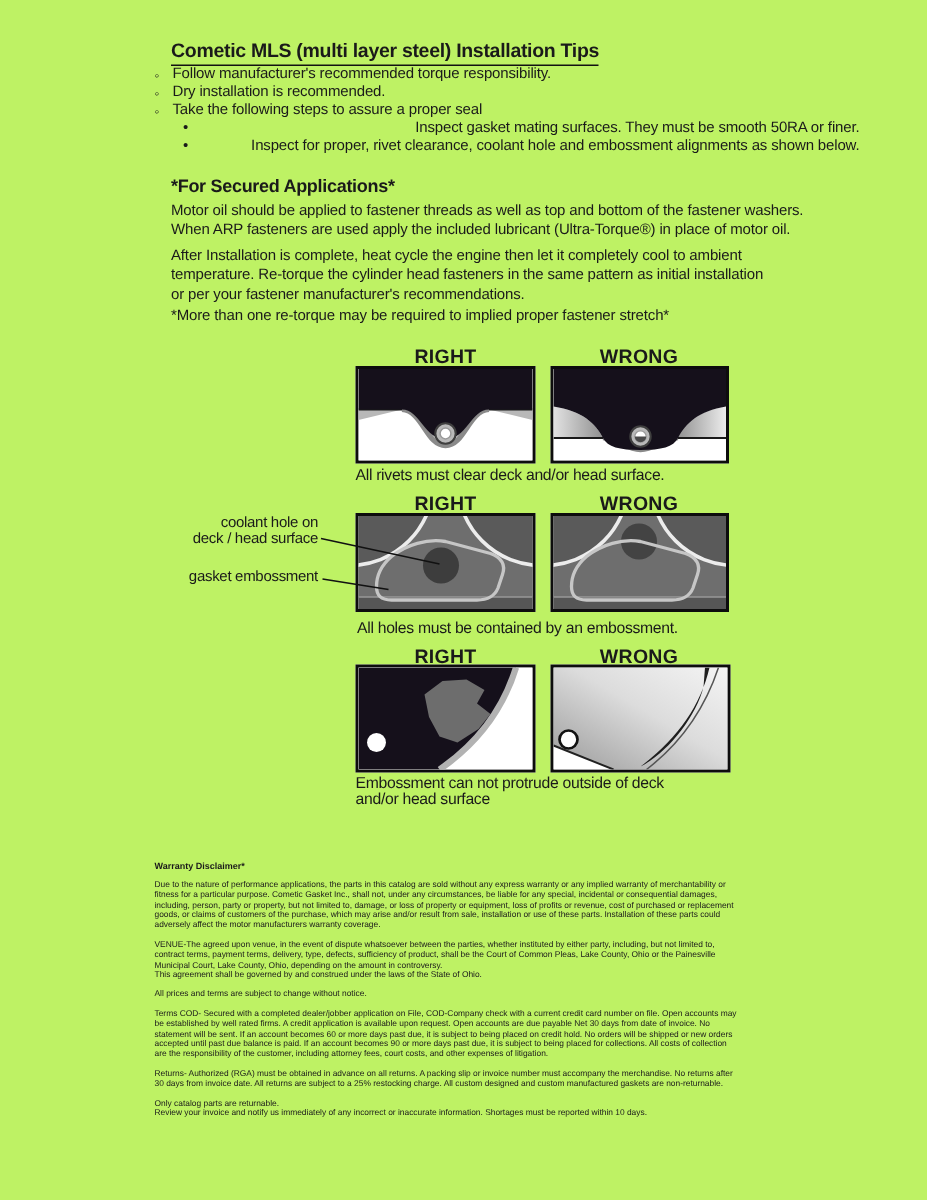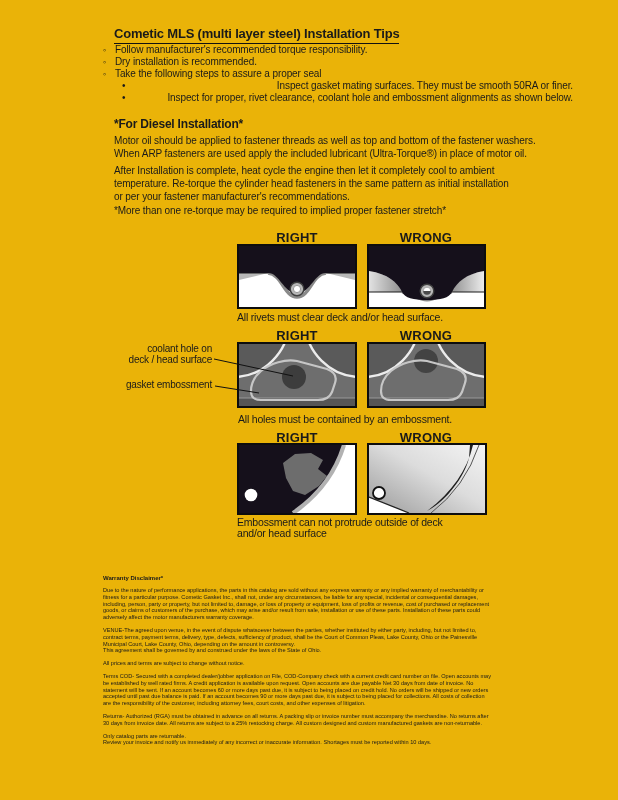--- a/index.html
+++ b/index.html
@@ -1,17 +1,17 @@
 <!DOCTYPE html>
 <html><head>
 <meta charset="utf-8">
 <style>
   html,body{margin:0;padding:0;background:#e8e8e8;}
   .page{
-    position:relative;width:618px;height:800px;background:#eab308;
+    position:relative;width:618px;height:800px;background:#bef264;
     font-family:"Liberation Sans","DejaVu Sans",sans-serif;color:#1a1a1a;
     overflow:hidden;margin:0 auto;
   }
   .abs{position:absolute;}
   .pre{white-space:pre-line;}
   .title{
     left:114px;top:26px;font-size:13px;font-weight:bold;letter-spacing:-0.2px;
     border-bottom:1.6px solid #111;padding-bottom:2px;
   }
   .bullets{left:103px;top:44px;width:470px;font-size:10px;letter-spacing:-0.1px;}
@@ -41,21 +41,21 @@
   <div class="abs title">Cometic MLS (multi layer steel) Installation Tips</div>
 
   <div class="abs bullets">
     <div class="brow"><span>Follow manufacturer's recommended torque responsibility.</span></div>
     <div class="brow"><span>Dry installation is recommended.</span></div>
     <div class="brow"><span>Take the following steps to assure a proper seal</span></div>
     <div class="brow sub"><span>Inspect gasket mating surfaces.  They must be smooth 50RA or finer.</span></div>
     <div class="brow sub"><span>Inspect for proper, rivet clearance, coolant hole and embossment alignments as shown below.</span></div>
   </div>
 
-  <div class="abs diesel-heading">*For Diesel Installation*</div>
+  <div class="abs diesel-heading">*For Secured Applications*</div>
   <div class="abs body-p p1 pre">Motor oil should be applied to fastener threads as well as top and bottom of the fastener washers.
 When ARP fasteners are used apply the included lubricant (Ultra-Torque®) in place of motor oil.</div>
   <div class="abs body-p p2 pre">After Installation is complete, heat cycle the engine then let it completely cool to ambient
 temperature. Re-torque the cylinder head fasteners in the same pattern as initial installation
 or per your fastener manufacturer's recommendations.</div>
   <div class="abs body-p p3 pre">*More than one re-torque may be required to implied proper fastener stretch*</div>
 
   <div class="abs fig-label" style="left:237px;top:230px;">RIGHT</div>
   <div class="abs fig-label" style="left:366px;top:230px;">WRONG</div>
 

